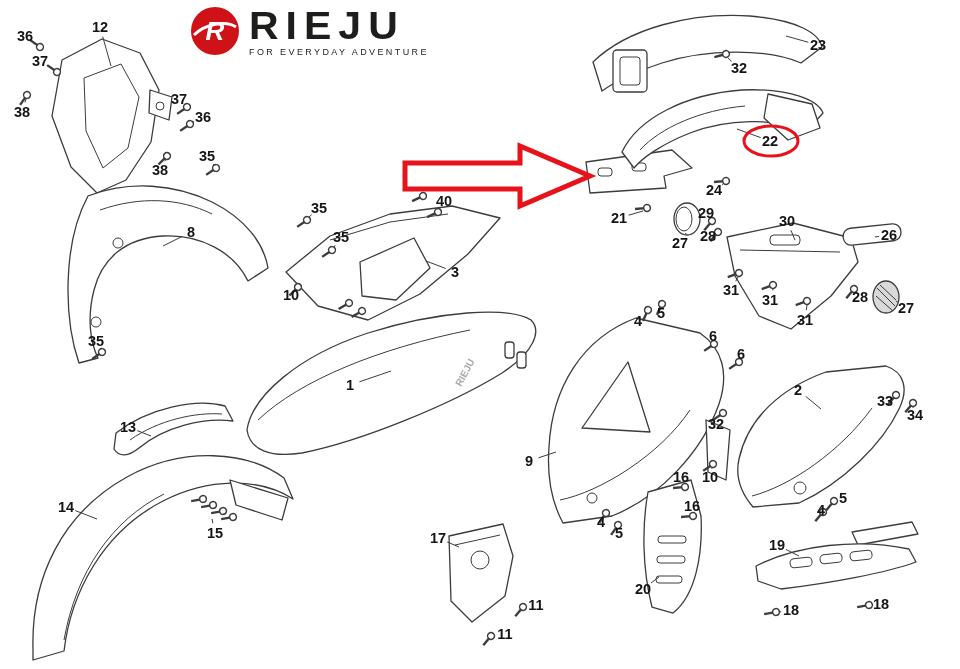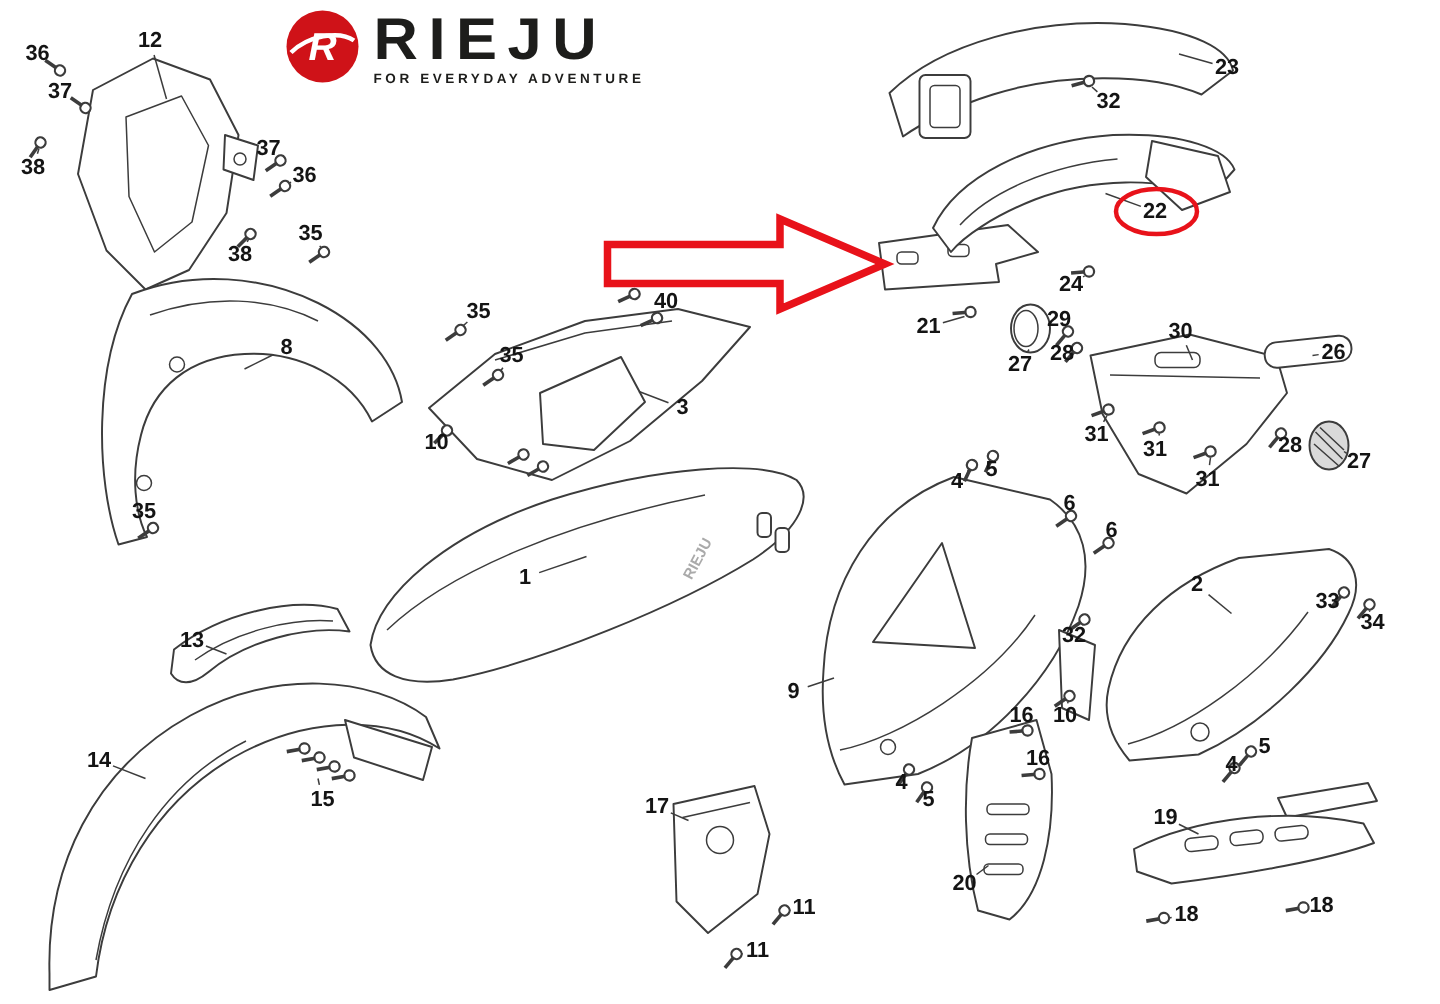--- a/index.html
+++ b/index.html
@@ -4,21 +4,21 @@
 <style>
   html,body{margin:0;padding:0;background:#ffffff;}
   .canvas{position:relative;width:960px;height:669px;background:#fff;overflow:hidden;
           font-family:"Liberation Sans",sans-serif;}
   .canvas > svg{position:absolute;left:0;top:0;}
   
   .logo{position:absolute;left:190px;top:6px;display:flex;align-items:flex-start;gap:9px;z-index:5;}
   .logo-text{display:flex;flex-direction:column;}
   .brand{font-size:41px;font-weight:bold;letter-spacing:7px;color:#1d1d1b;line-height:0.98;
          transform:scaleY(0.96);}
-  .tagline{font-size:9px;font-weight:bold;letter-spacing:2.4px;color:#1d1d1b;align-self:flex-end;
+  .tagline{font-size:9px;font-weight:normal;letter-spacing:2.4px;color:#1d1d1b;align-self:flex-end;
            margin-top:1px;}
   
   .part{fill:#ffffff;stroke:#3c3c3c;stroke-width:1.3;stroke-linejoin:round;}
   .detail{fill:none;stroke:#3c3c3c;stroke-width:1;stroke-linejoin:round;}
   .shaded{fill:#d9d9d9;stroke:#3c3c3c;stroke-width:1.3;}
   #leaders line{stroke:#3c3c3c;stroke-width:1;}
   .part-label{font-family:"Liberation Sans",sans-serif;font-size:14.5px;font-weight:bold;
               fill:#141414;text-anchor:middle;dominant-baseline:central;}
   .seat-mark{font-family:"Liberation Sans",sans-serif;font-size:10px;font-weight:bold;
              fill:#aaaaaa;text-anchor:middle;}

